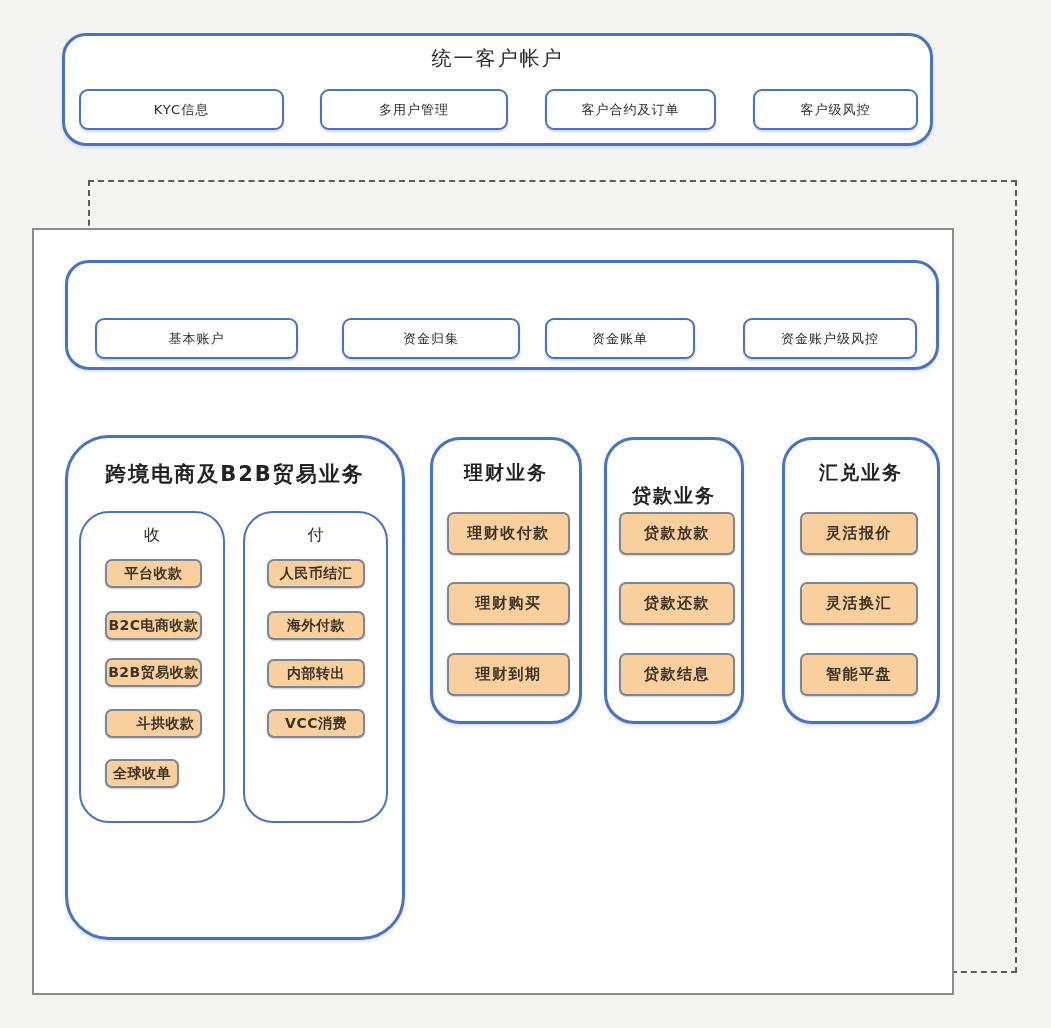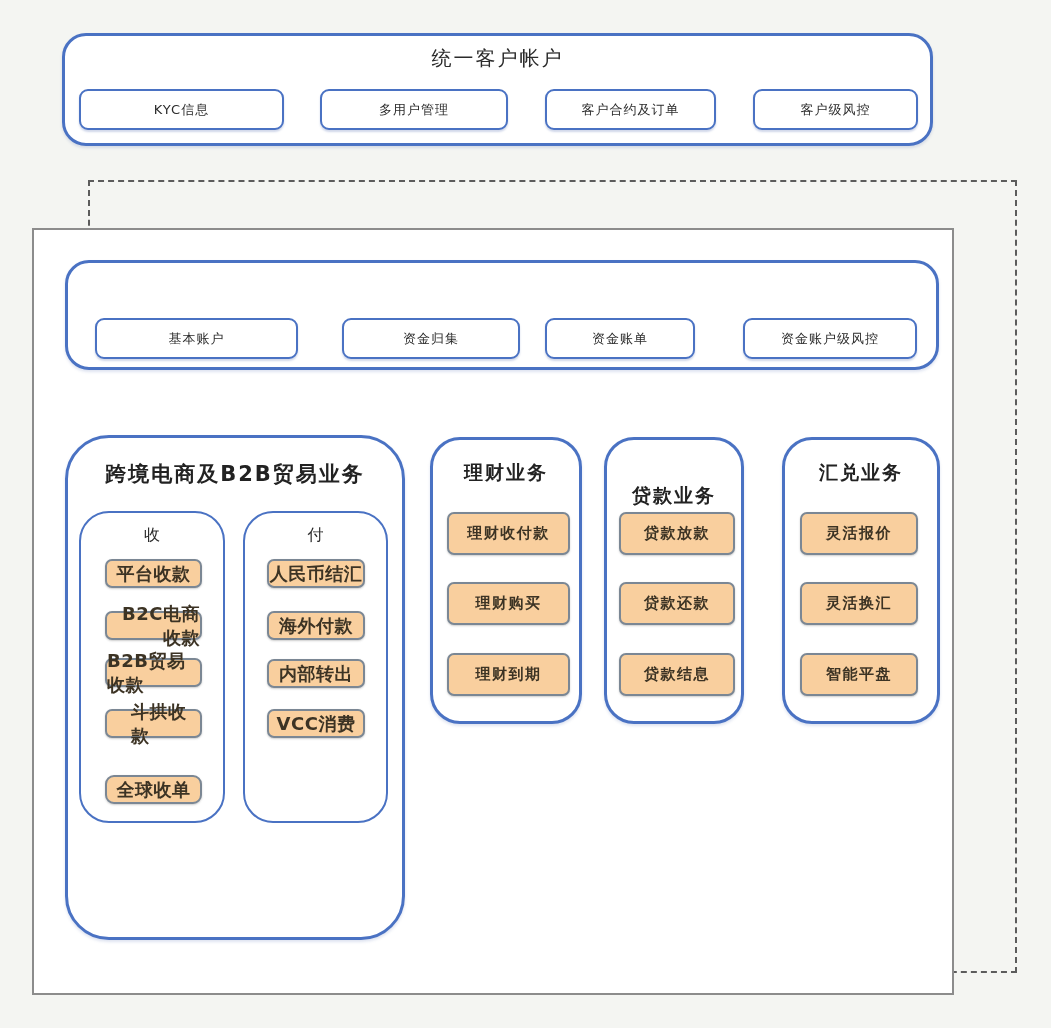--- a/index.html
+++ b/index.html
@@ -45,21 +45,21 @@
     position:absolute;left:0;right:0;text-align:center;
     font-weight:600;color:#222222;letter-spacing:2px;
   }
   .orange-box{
     position:absolute;box-sizing:border-box;
     background:#f9cf9e;border:2px solid #7b8794;border-radius:7px;
     display:flex;align-items:center;justify-content:center;
     color:#3c3324;font-weight:600;
     box-shadow:0 1px 2px rgba(90,90,90,0.3);
   }
-  .orange-sm{height:29px;font-size:18px;letter-spacing:0.5px;}
+  .orange-sm{height:29px;font-size:14px;letter-spacing:0.5px;}
   .orange-lg{height:43px;font-size:15px;letter-spacing:1.5px;}
 </style>
 </head>
 <body>
 
 <div class="canvas">
 
   <div class="dashed-rect" style="left:88px;top:180px;width:929px;height:793px;"></div>
 
   <div class="round-panel" style="left:62px;top:33px;width:871px;height:113px;z-index:3;">
@@ -81,21 +81,21 @@
 
     <div class="round-panel" style="left:31px;top:205px;width:340px;height:505px;border-radius:44px;">
       <div class="group-title" style="top:22px;font-size:21px;">跨境电商及B2B贸易业务</div>
 
       <div class="sub-panel" style="left:11px;top:73px;width:146px;height:312px;">
         <div class="panel-title" style="top:12px;font-size:16px;letter-spacing:0;">收</div>
         <div class="orange-box orange-sm" style="left:24px;top:46px;width:97px;">平台收款</div>
         <div class="orange-box orange-sm" style="left:24px;top:98px;width:97px;text-align:right;">B2C电商收款</div>
         <div class="orange-box orange-sm" style="left:24px;top:145px;width:97px;">B2B贸易收款</div>
         <div class="orange-box orange-sm" style="left:24px;top:196px;width:97px;padding-left:24px;">斗拱收款</div>
-        <div class="orange-box orange-sm" style="left:24px;top:262px;width:97px;border-radius:9px;">全球收单</div>
+        <div class="orange-box orange-sm" style="left:24px;top:246px;width:74px;">全球收单</div>
       </div>
 
       <div class="sub-panel" style="left:175px;top:73px;width:145px;height:312px;">
         <div class="panel-title" style="top:12px;font-size:16px;letter-spacing:0;">付</div>
         <div class="orange-box orange-sm" style="left:22px;top:46px;width:98px;">人民币结汇</div>
         <div class="orange-box orange-sm" style="left:22px;top:98px;width:98px;">海外付款</div>
         <div class="orange-box orange-sm" style="left:22px;top:146px;width:98px;">内部转出</div>
         <div class="orange-box orange-sm" style="left:22px;top:196px;width:98px;">VCC消费</div>
       </div>
     </div>

